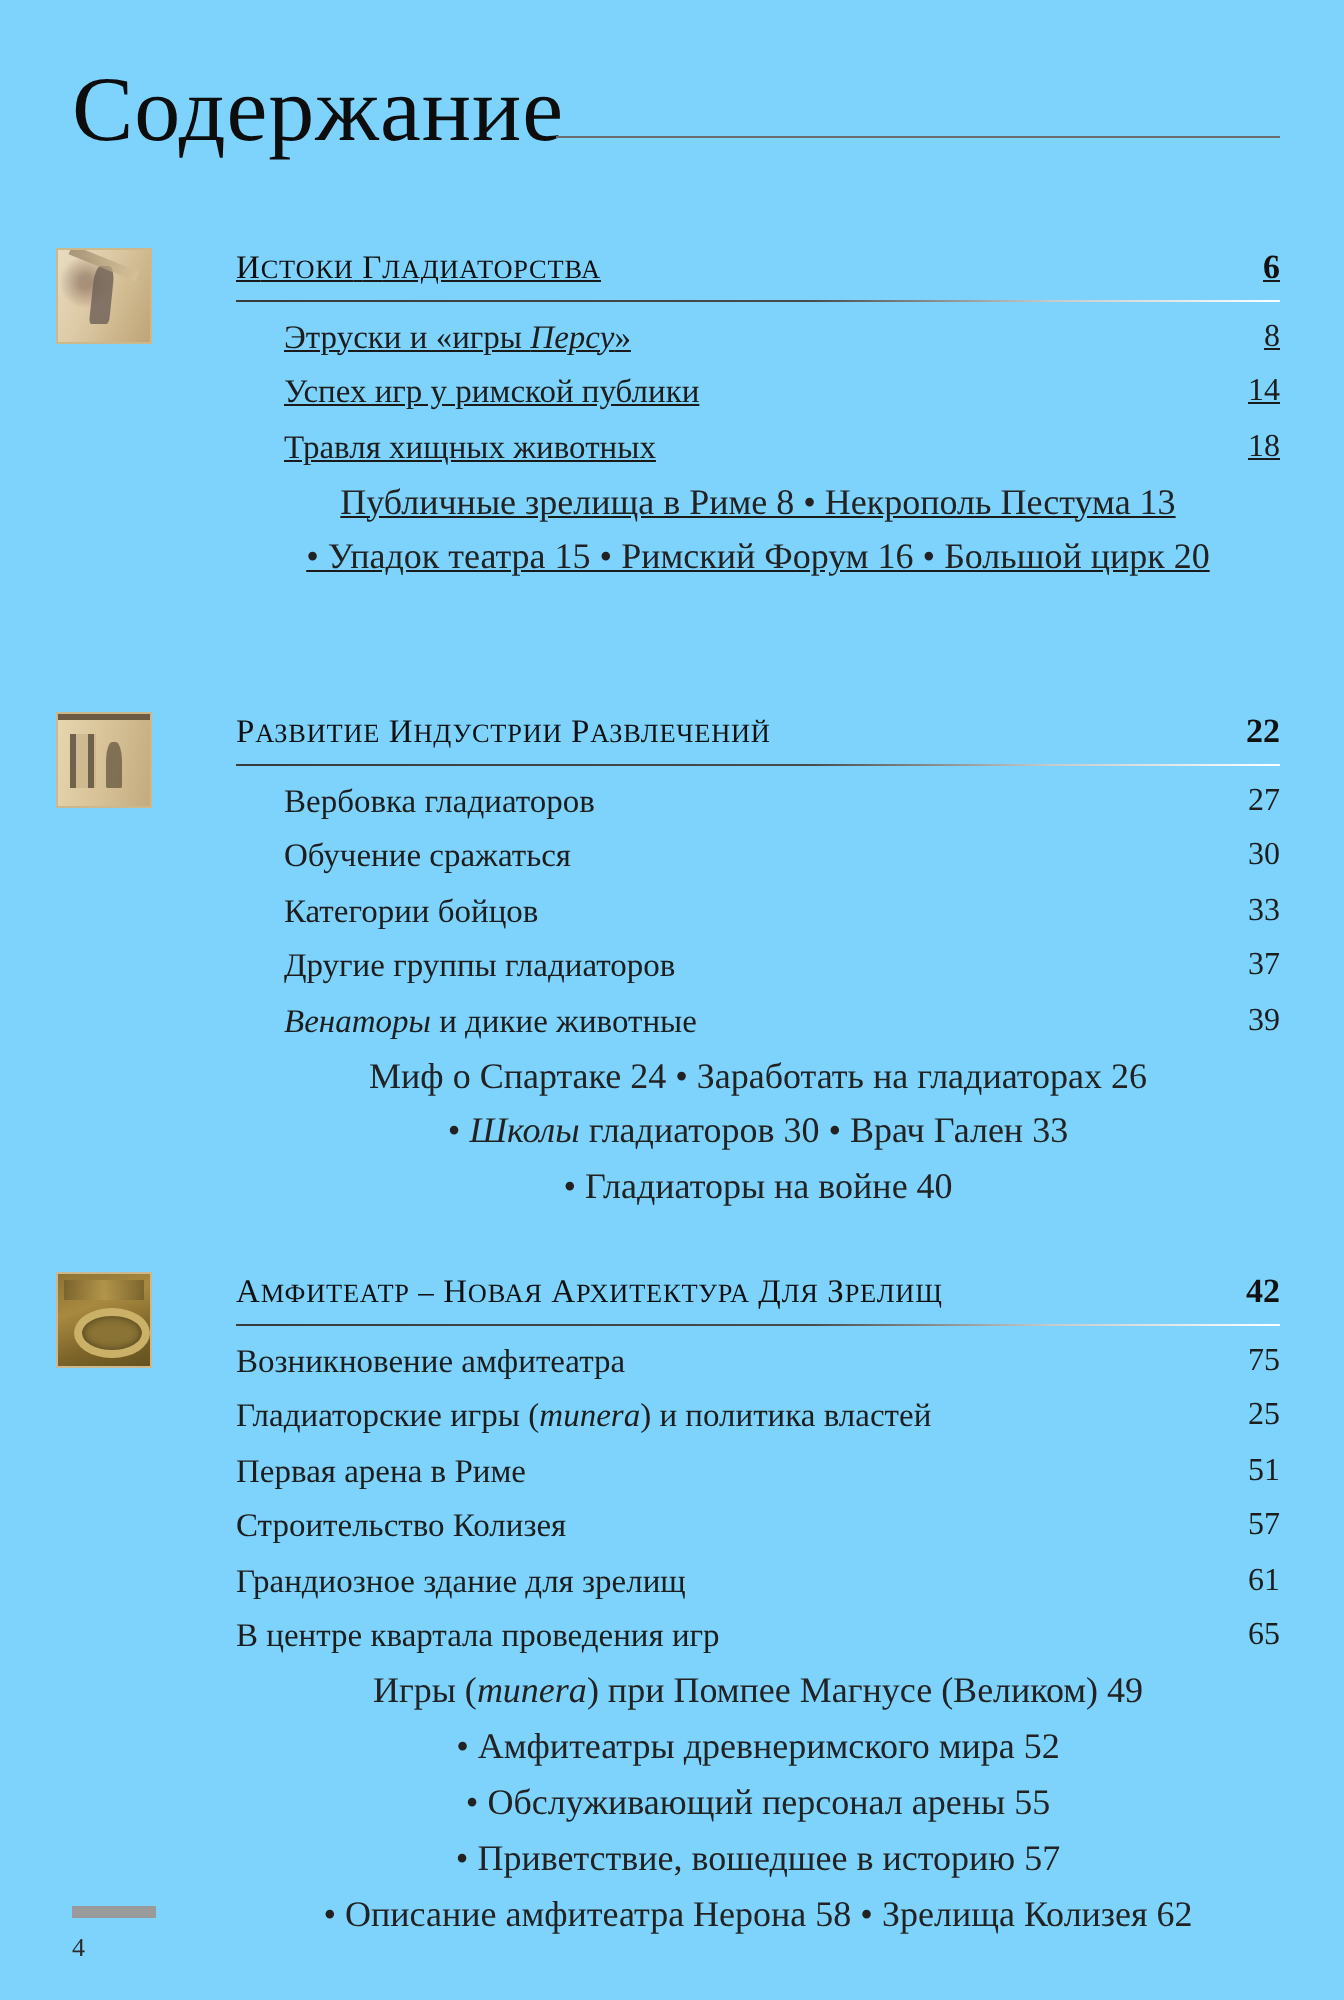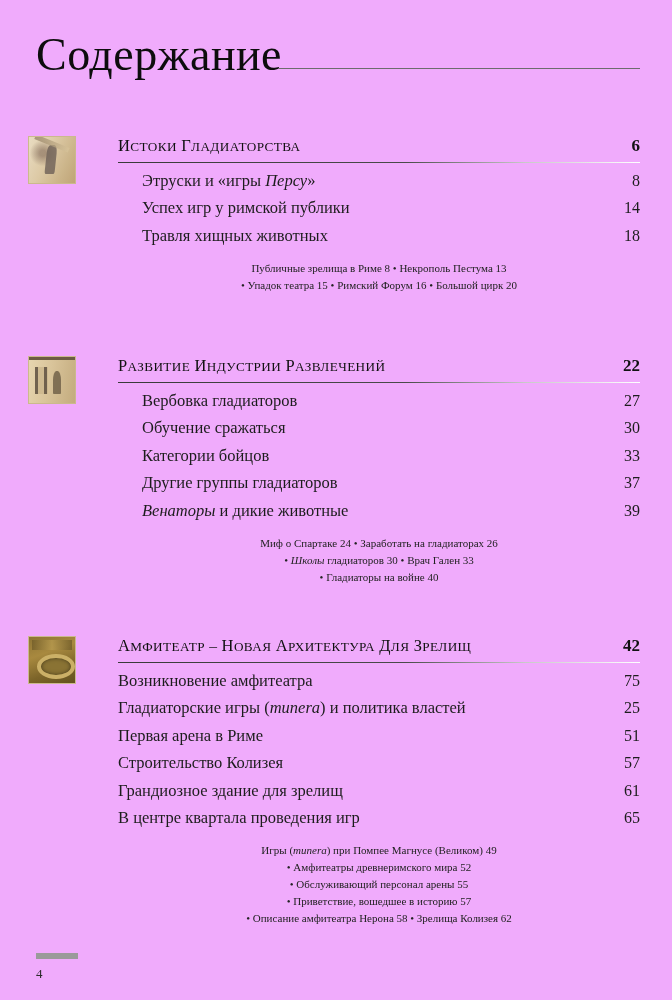--- a/index.html
+++ b/index.html
@@ -13,21 +13,21 @@
     height: 1000px;
     position: relative;
     font-family: "Liberation Serif", "DejaVu Serif", serif;
     color: #1a1a1a;
     overflow: hidden;
   }
 
   .page {
     position: absolute;
     inset: 0;
-    background: #f0abfc;
+    background: #7dd3fc;
   }
 
   
   .toc-title-row {
     position: absolute;
     left: 36px;
     top: 22px;
     right: 32px;
     height: 56px;
     display: flex;
@@ -201,23 +201,22 @@
   .entry-spacer { flex: 1 1 auto; }
   .entry-page {
     font-size: 16px;
     min-width: 26px;
     text-align: right;
     color: #1d1d1d;
   }
   .it { font-style: italic; }
 
   .notes {
-    margin-top: 10px;
     text-align: center;
-    font-size: 11px;
+    font-size: 18px;
     line-height: 1.55;
     color: #222;
   }
   .note-line { white-space: nowrap; }
 
   
   .footer {
     position: absolute;
     left: 36px;
     bottom: 18px;
@@ -236,21 +235,21 @@
 </head>
 <body>
 
 <div class="page">
 
   <div class="toc-title-row">
     <div class="toc-title">Содержание</div>
     <div class="title-rule"></div>
   </div>
 
-  <div class="section" id="sec0" style="top:136px;">
+  <div class="section" id="sec0" style="top:124px;text-decoration:underline;">
     <div class="thumb">
       <div class="art art-fresco"></div>
     </div>
     <div class="sec-body">
       <div class="sec-head">
         <span class="sec-head-title-real"><span style="font-size: 16.5px;">И</span><span style="font-size: 13.2px; letter-spacing: 0.4px;">СТОКИ</span> <span style="font-size: 16.5px;">Г</span><span style="font-size: 13.2px; letter-spacing: 0.4px;">ЛАДИАТОРСТВА</span></span>
         <span class="sec-head-spacer"></span>
         <span class="sec-head-page">6</span>
       </div>
       <div class="sec-rule"></div>

